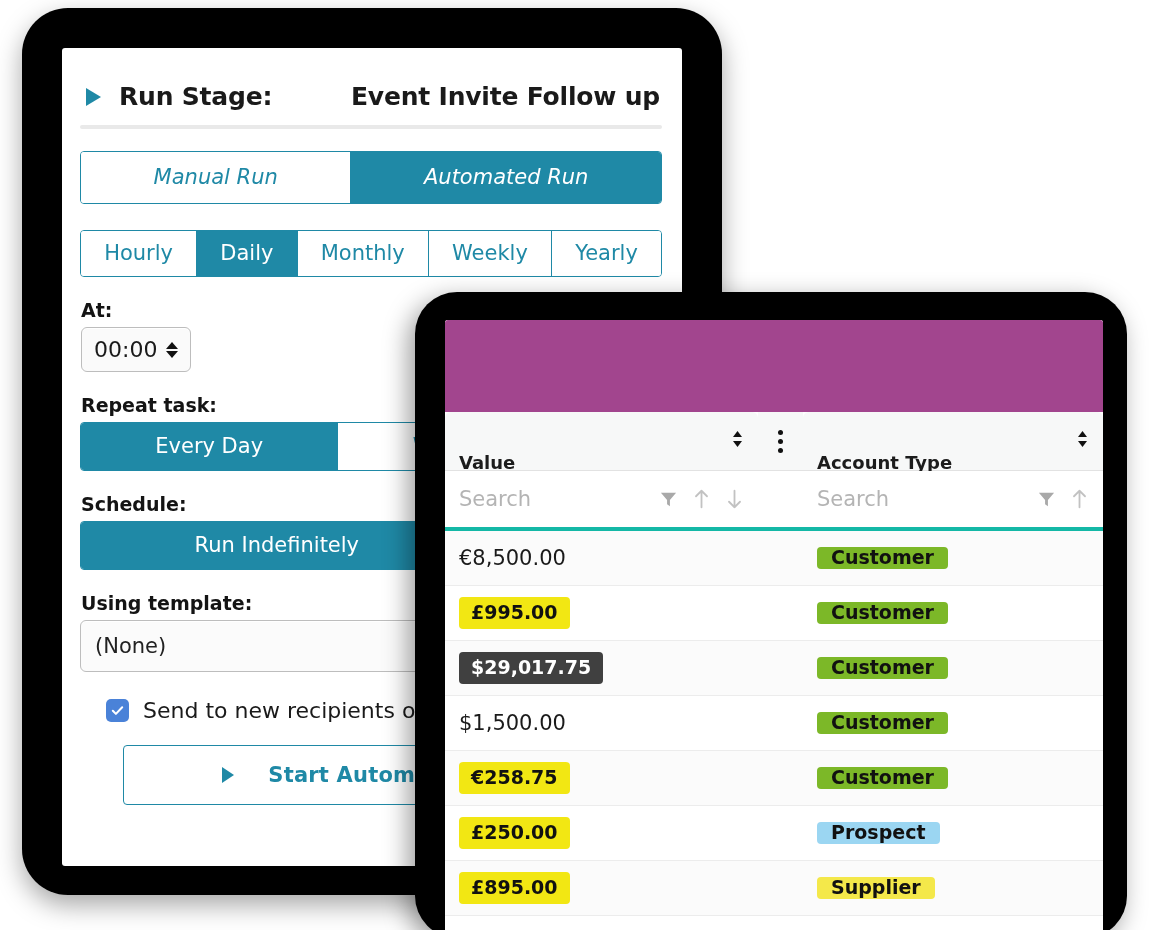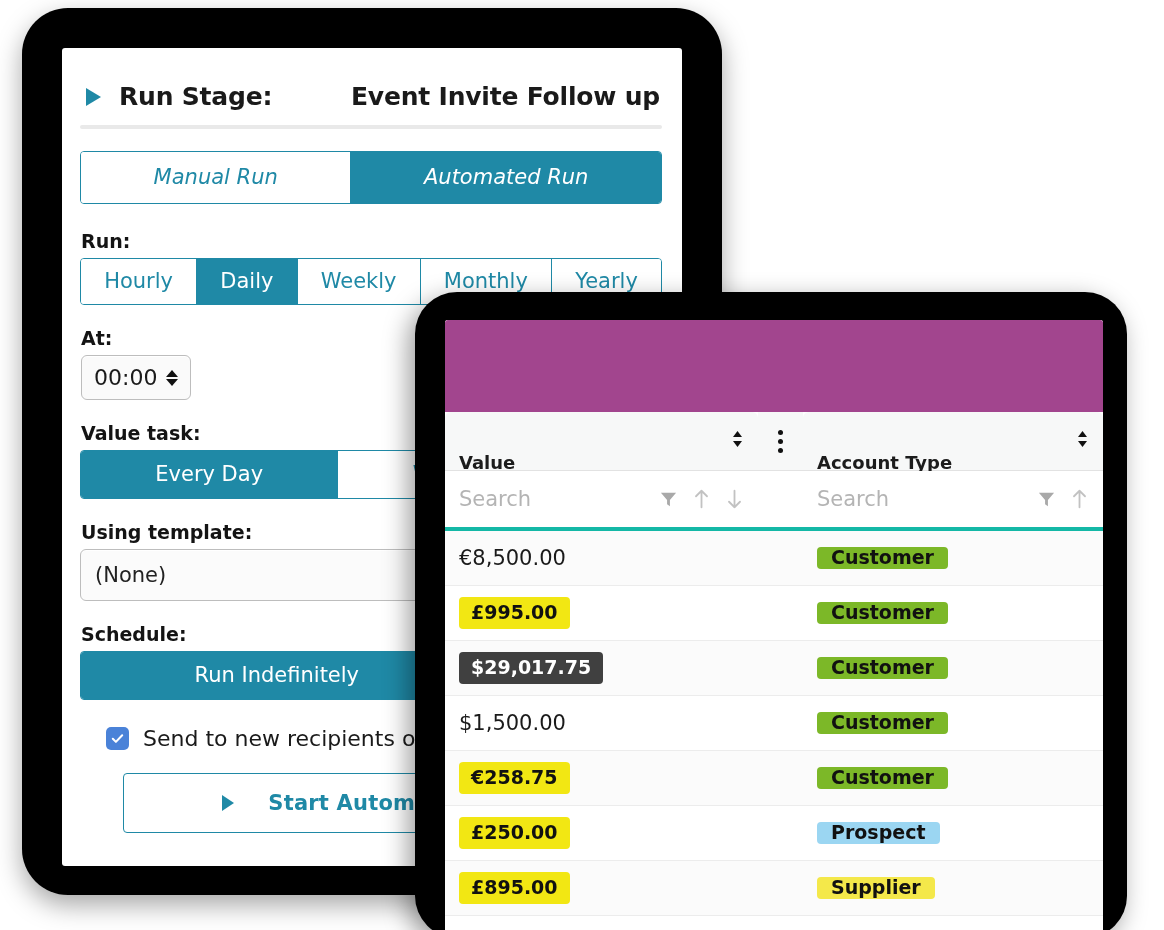--- a/index.html
+++ b/index.html
@@ -217,60 +217,59 @@
           <div class="stage-value">Event Invite Follow up</div>
         </div>
         <div class="hr"></div>
 
         <div class="seg runmode">
           <div>Manual Run</div>
           <div class="on">Automated Run</div>
         </div>
 
         <div class="block">
-          <div class="field-label">Run:</div>
           <div class="seg freq">
             <div>Hourly</div>
             <div class="on">Daily</div>
+            <div>Monthly</div>
             <div>Weekly</div>
-            <div>Monthly</div>
             <div>Yearly</div>
           </div>
         </div>
 
         <div class="block">
           <div class="field-label">At:</div>
           <div class="time-input">
             <span class="tv">00:00</span>
             <span class="spin">
               <i class="up"></i>
                 <i class="dn"></i>
             </span>
           </div>
         </div>
 
         <div class="block">
-          <div class="field-label">Value task:</div>
+          <div class="field-label">Repeat task:</div>
           <div class="seg repeat">
             <div class="on">Every Day</div>
             <div>Weekdays</div>
           </div>
-        </div>
-
-        <div class="block">
-          <div class="field-label">Using template:</div>
-          <div class="tpl-input">(None)</div>
         </div>
 
         <div class="block">
           <div class="field-label">Schedule:</div>
           <div class="seg schedule">
             <div class="on">Run Indefinitely</div>
             <div>Run</div>
           </div>
+        </div>
+
+        <div class="block">
+          <div class="field-label">Using template:</div>
+          <div class="tpl-input">(None)</div>
         </div>
 
         <div class="checkrow">
           <span class="cbox">
             <svg width="15" height="15" viewBox="0 0 16 16">
               <path d="M3 8.3 L6.3 11.6 L13 4.6" fill="none" stroke="#ffffff" stroke-width="2.2" stroke-linecap="round" stroke-linejoin="round"></path>
             </svg>
           </span>
           <span>Send to new recipients only</span>
         </div>

